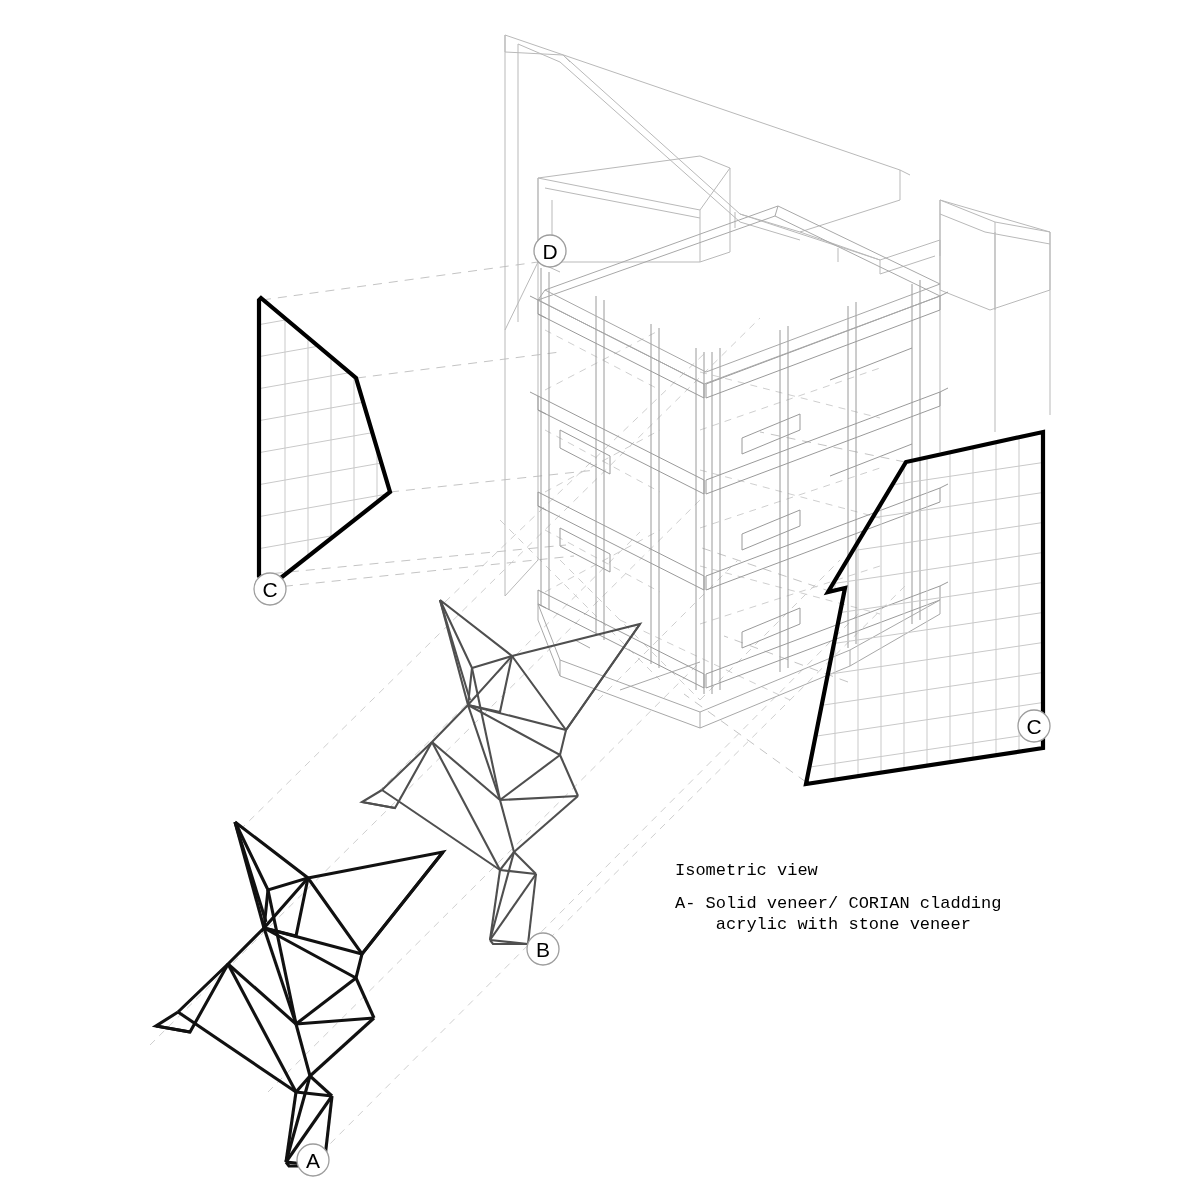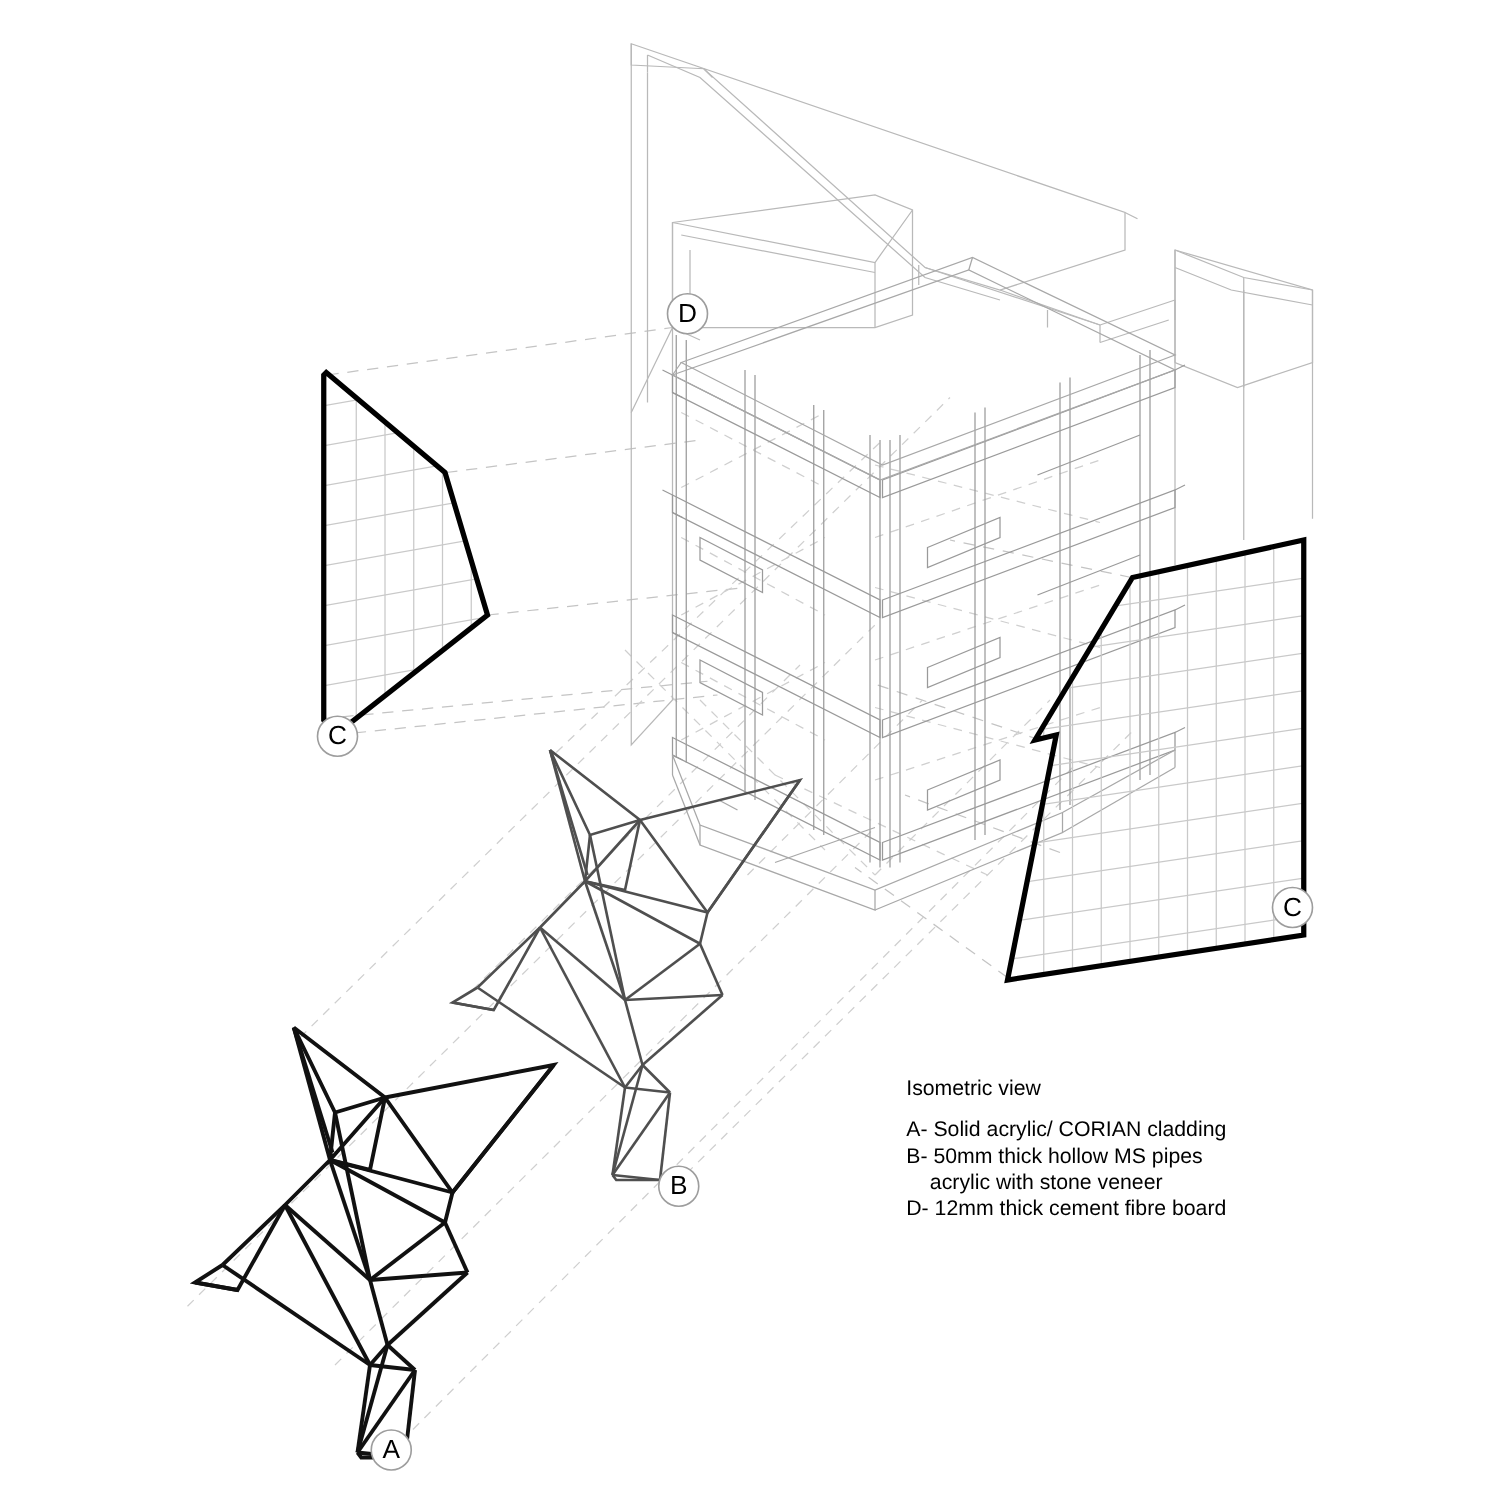--- a/index.html
+++ b/index.html
@@ -16,21 +16,21 @@
   .dash      {fill:none;stroke:#c4c4c4;stroke-width:1;stroke-dasharray:9 7;}
   .dashfine  {fill:none;stroke:#cfcfcf;stroke-width:1;stroke-dasharray:7 6;}
   .heavy     {fill:none;stroke:#000000;stroke-width:4.2;stroke-linejoin:miter;}
   .facetA    {fill:none;stroke:#111111;stroke-width:3.1;stroke-linejoin:miter;}
   .facetB    {fill:none;stroke:#4f4f4f;stroke-width:2.1;stroke-linejoin:miter;}
 
   .bub       {fill:#ffffff;stroke:#9d9d9d;stroke-width:1.3;}
   .bubtxt    {font-family:"Liberation Sans","DejaVu Sans",sans-serif;
               font-size:21px;fill:#000;text-anchor:middle;dominant-baseline:central;}
 
-  #legend{position:absolute;left:725px;top:862px;width:300px;}
+  #legend{position:absolute;left:675px;top:862px;width:300px;font-family:Liberation Mono, monospace;}
   #legend .ttl{font-size:17px;color:#000;margin:0 0 13px 0;line-height:1.05;}
   #legend .row{font-size:17px;color:#000;line-height:21px;white-space:pre;}
 </style>
 </head>
 <body>
 
 <div id="sheet">
 
   <svg class="draw" viewBox="0 0 1200 1200">
     <g class="dash">
@@ -348,19 +348,17 @@
       <text class="bubtxt" x="543" y="949">B</text>
     </g>
     <g>
       <circle class="bub" cx="313" cy="1160" r="16"></circle>
       <text class="bubtxt" x="313" y="1160">A</text>
     </g>
   </svg>
 
   <div id="legend">
     <div class="ttl">Isometric view</div>
-    <div class="row"><span>A- Solid acrylic/ CORIAN cladding</span></div>
-    <div class="row"><span>B- 50mm thick hollow MS pipes</span></div>
+    <div class="row"><span>A- Solid veneer/ CORIAN cladding</span></div>
     <div class="row"><span>    acrylic with stone veneer</span></div>
-    <div class="row"><span>D- 12mm thick cement fibre board</span></div>
   </div>
 
 </div>
 
 </body></html>

